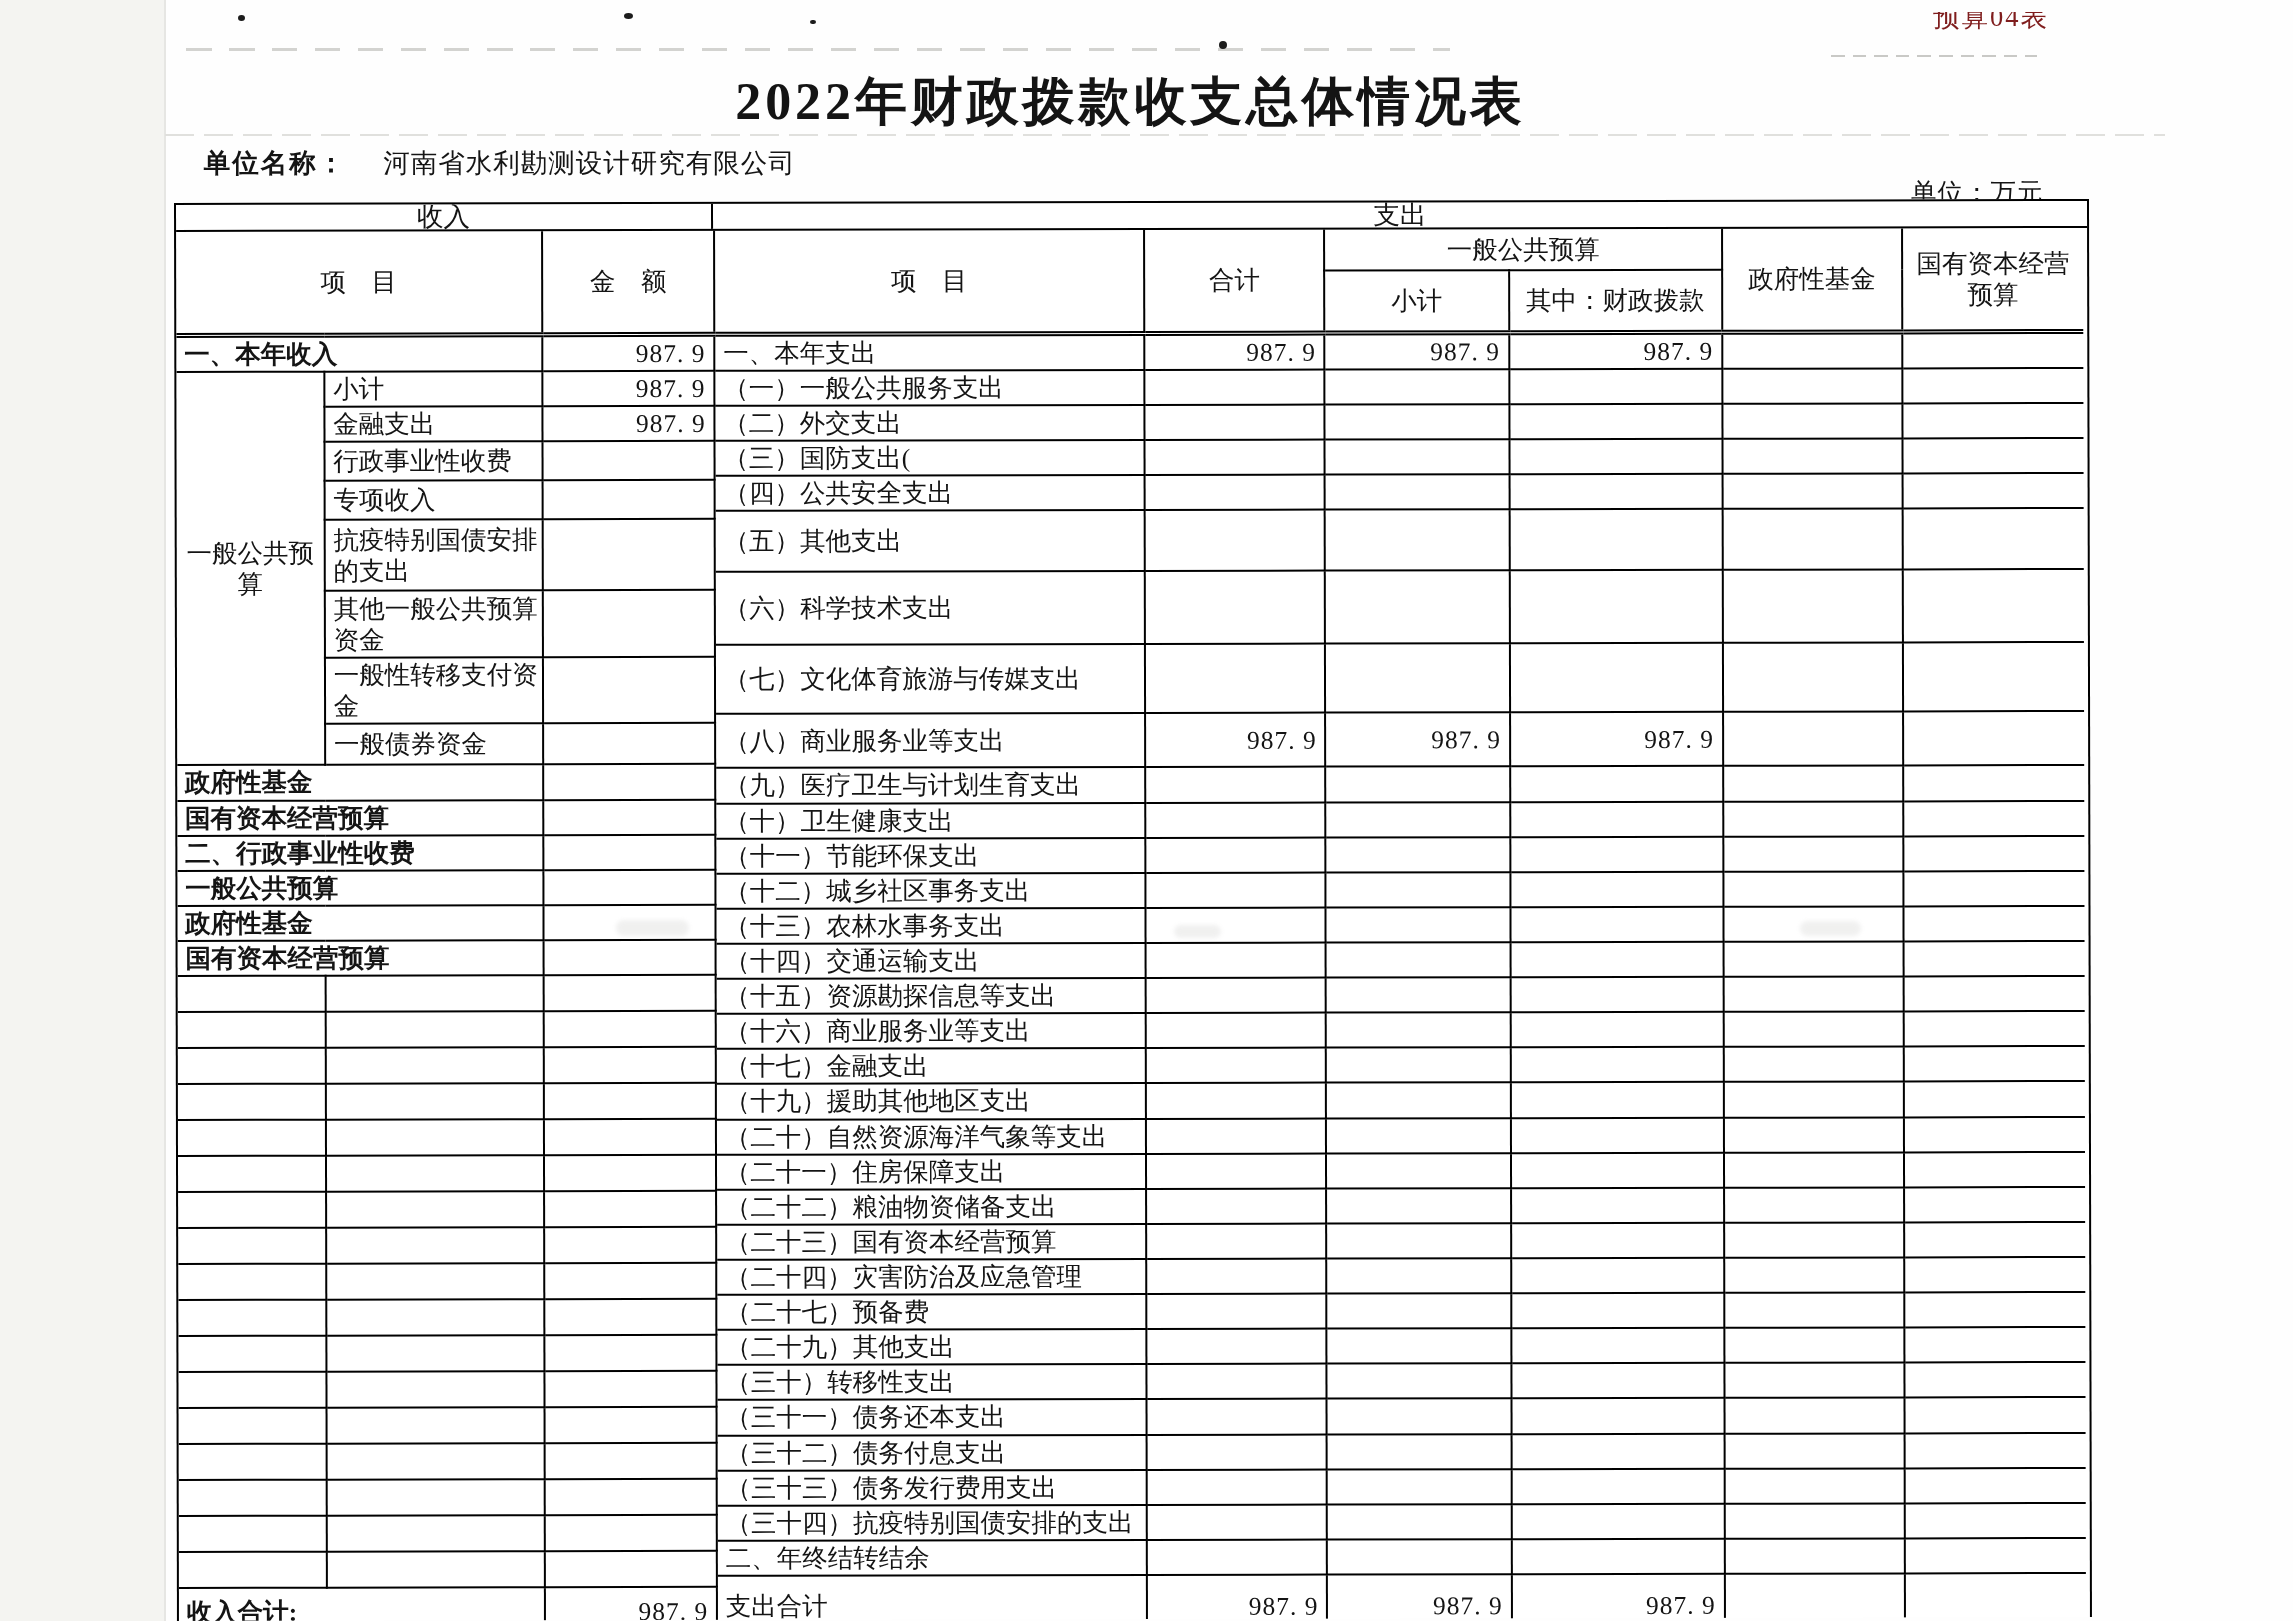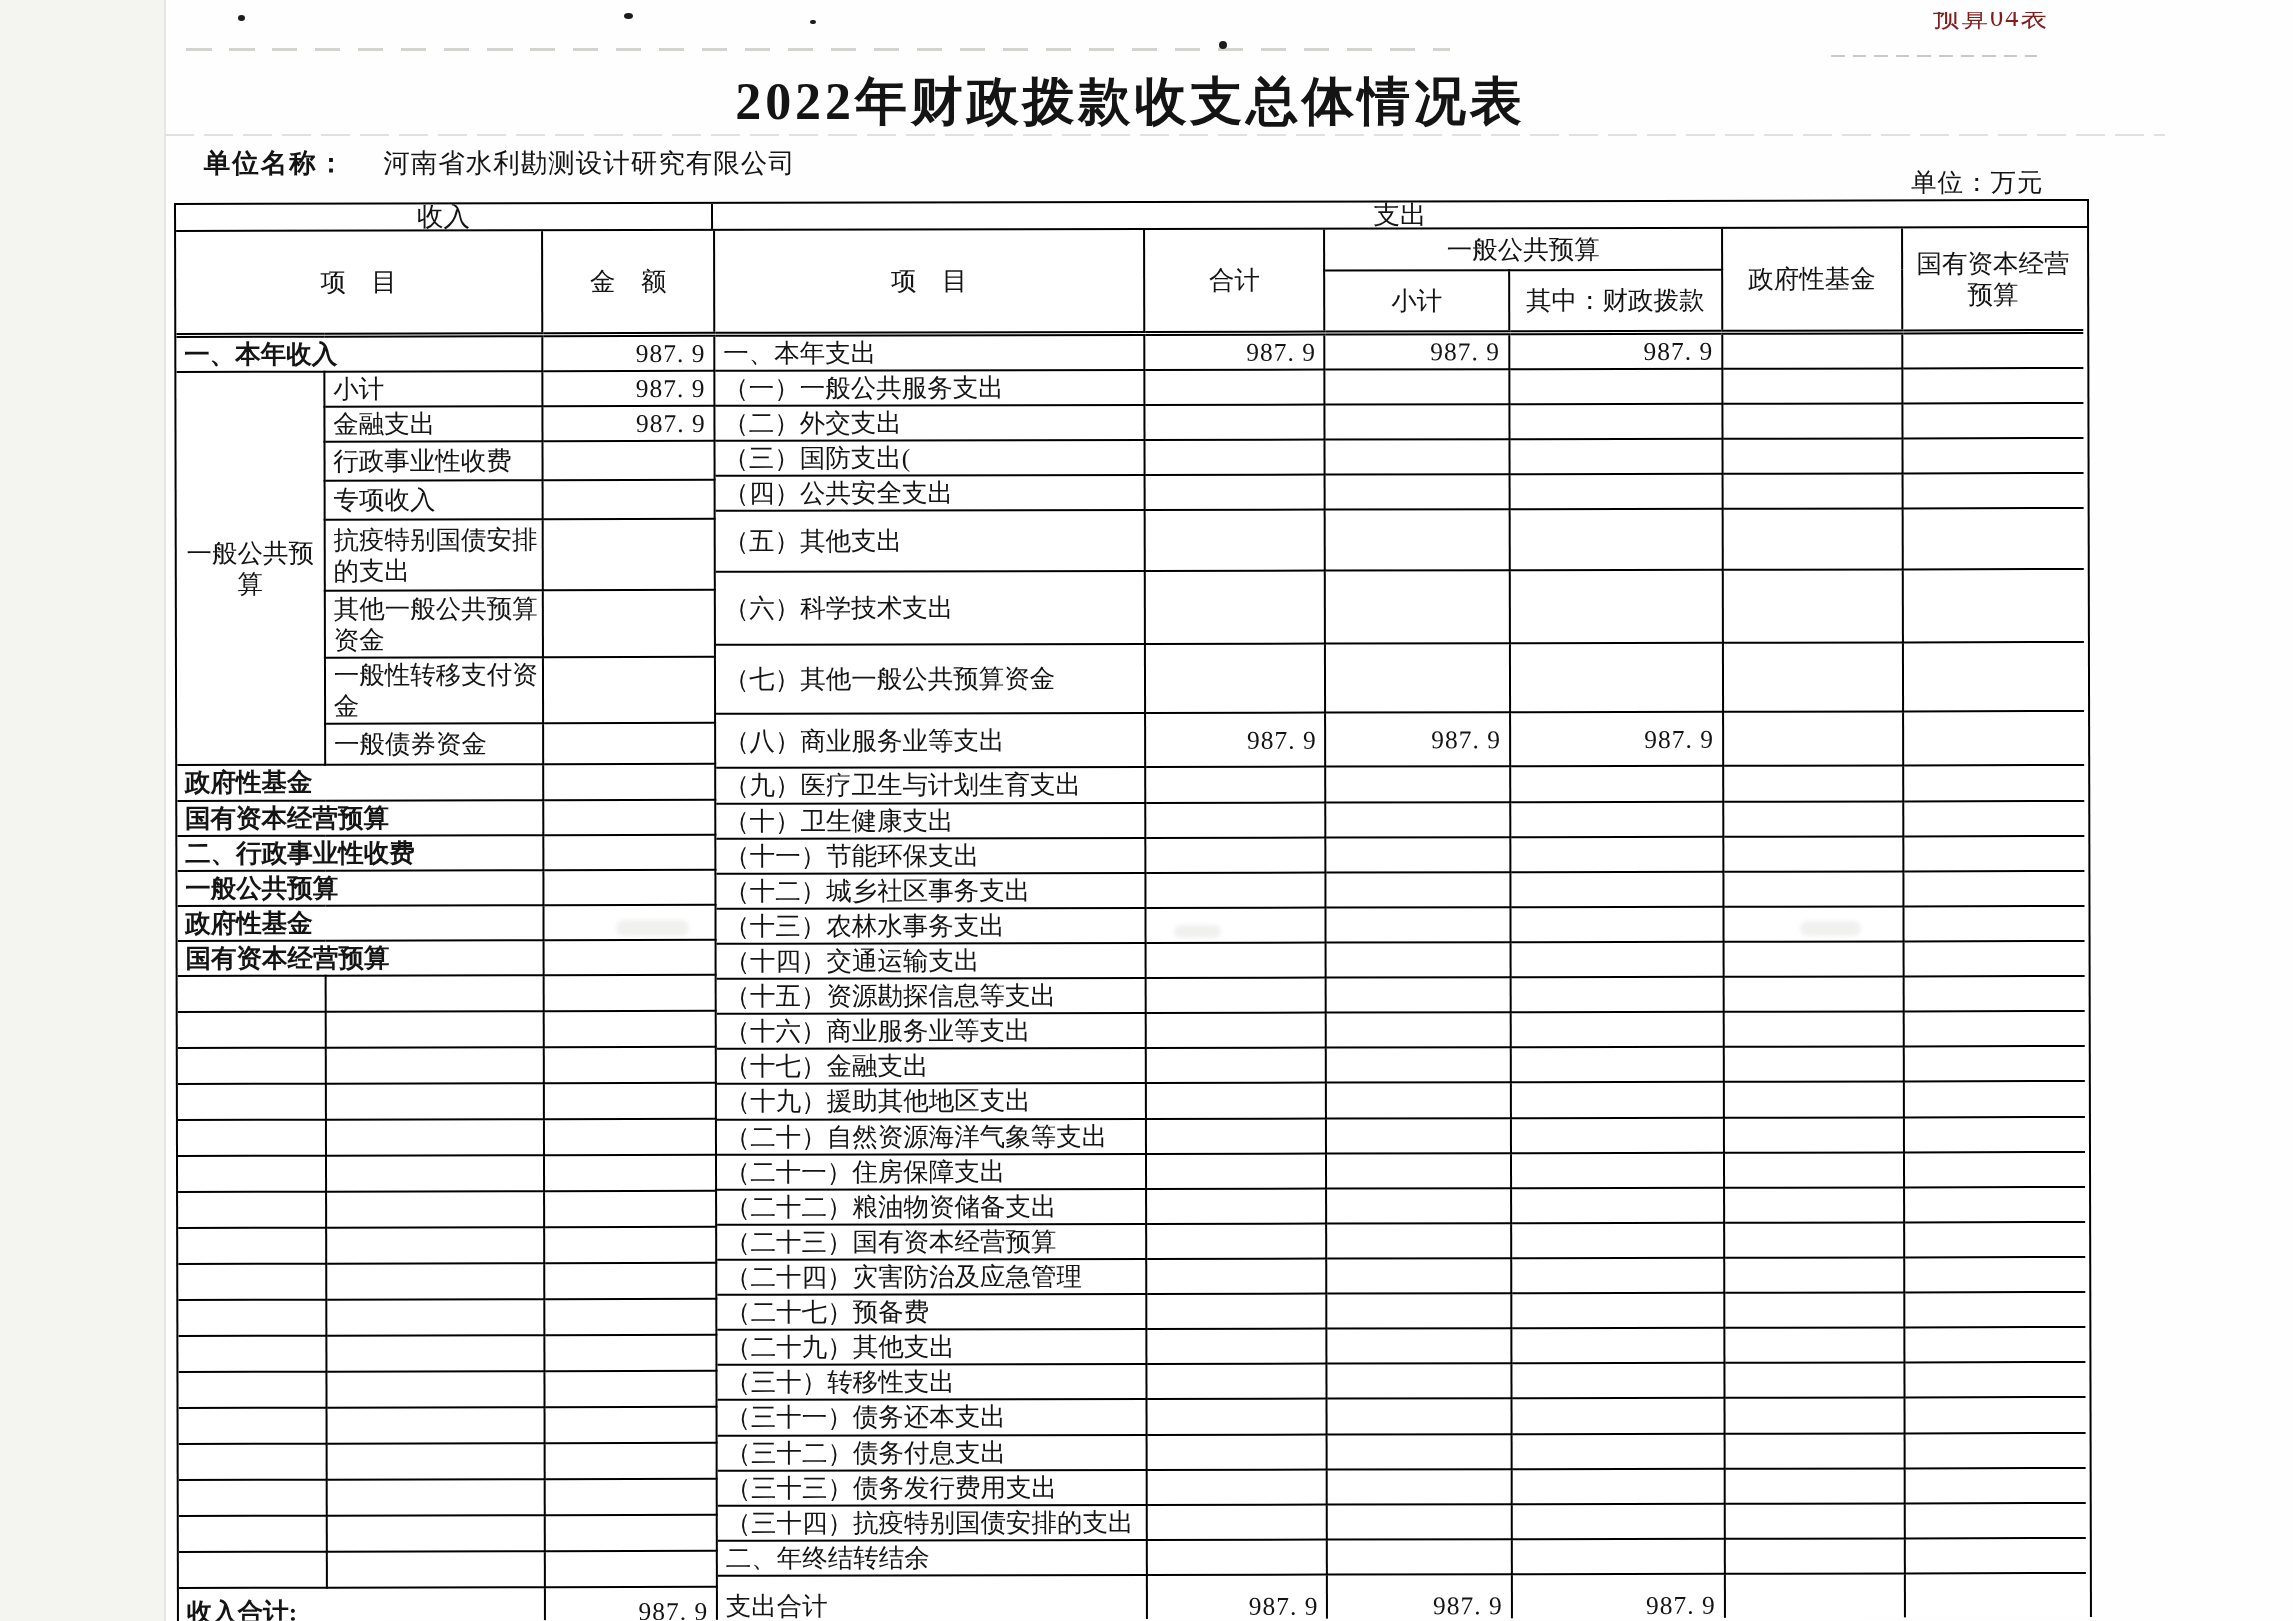--- a/index.html
+++ b/index.html
@@ -28,21 +28,21 @@
     text-align:center; font-size:52px; font-weight:bold; letter-spacing:3.9px;
   }
   .noise-line-1 { position:absolute; left:186px; top:48px; width:1264px; height:2.9px;
     background:repeating-linear-gradient(90deg,#d3d3d0 0 25.5px,transparent 25.5px 43px); }
   .sep-line { position:absolute; left:165px; top:134px; width:2000px; height:2px;
     background:repeating-linear-gradient(90deg,#e0e0dd 0 29px,transparent 29px 39px); }
 
   .meta-unitname { position:absolute; left:196px; top:145px; font-size:26.5px; }
   .meta-unitname .lbl { letter-spacing:2px; }
   .meta-unitname .val { margin-left:33px; letter-spacing:1px; }
-  .meta-unit { position:absolute; left:1911px; top:165px; font-size:25.5px; letter-spacing:1px; }
+  .meta-unit { position:absolute; left:1911px; top:175px; font-size:25.5px; letter-spacing:1px; }
 
   .table-wrap {
     position:absolute; left:174px; top:203px; width:1915px; height:1418px;
     border:2.9px solid #000; border-bottom:none;
     overflow:hidden; background:#fff;
     transform:rotate(-0.12deg); transform-origin:left top;
   }
   .top-header { display:flex; height:27.4px; border-bottom:2px solid #000; }
   .top-header .th-inc { width:537px; border-right:2px solid #000; text-align:center; font-size:26.5px; line-height:25.5px; }
   .top-header .th-exp { flex:1; text-align:center; font-size:26.5px; line-height:25.5px; }
@@ -339,21 +339,21 @@
               </tr>
               <tr style="height:73px">
                 <td class="xlbl">（六）科学技术支出</td>
                 <td class="num"></td>
                 <td class="num"></td>
                 <td class="num"></td>
                 <td class="num"></td>
                 <td class="num"></td>
               </tr>
               <tr style="height:69px">
-                <td class="xlbl">（七）其他一般公共预算资金</td>
+                <td class="xlbl">（七）文化体育旅游与传媒支出</td>
                 <td class="num"></td>
                 <td class="num"></td>
                 <td class="num"></td>
                 <td class="num"></td>
                 <td class="num"></td>
               </tr>
               <tr style="height:54px">
                 <td class="xlbl">（八）商业服务业等支出</td>
                 <td class="num">987. 9</td>
                 <td class="num">987. 9</td>

